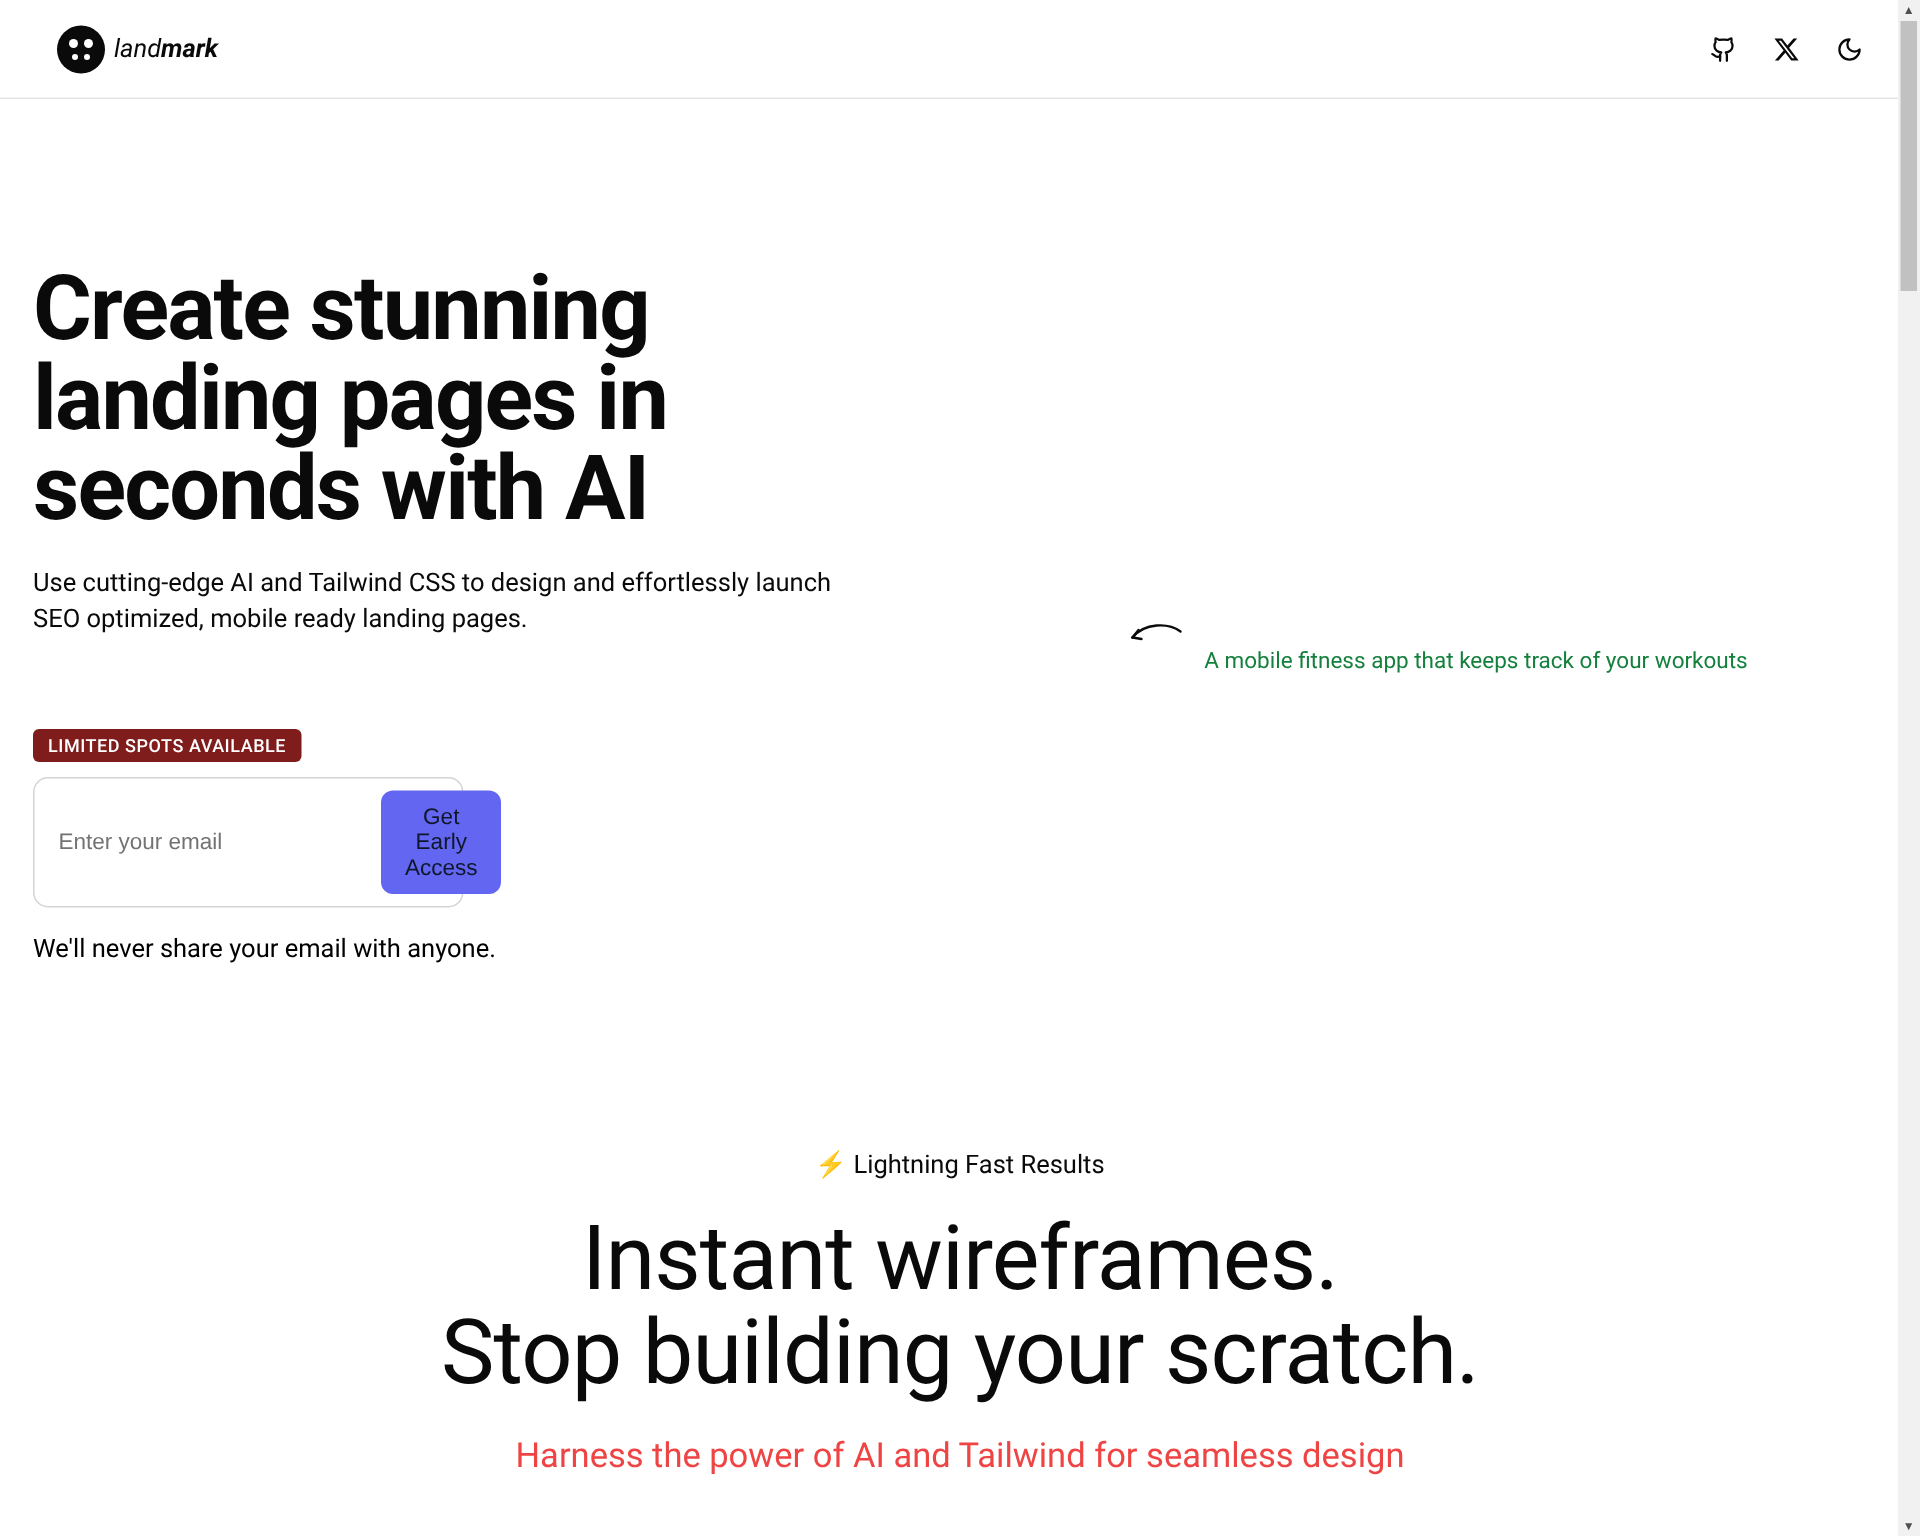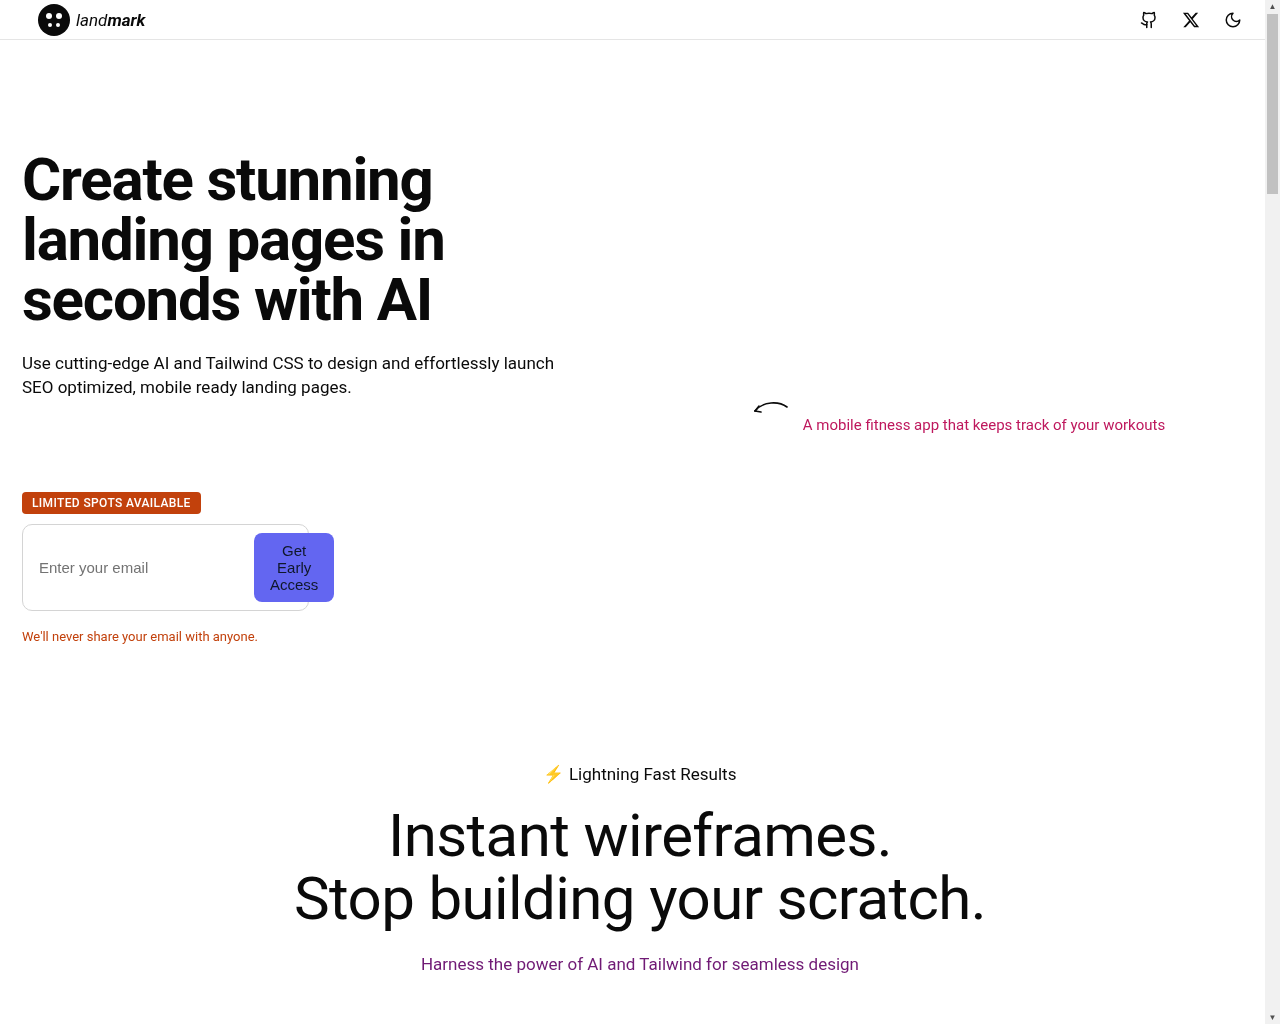--- a/index.html
+++ b/index.html
@@ -16,21 +16,21 @@
       overflow-x: hidden;
     }
     
     
     .header {
       display: flex;
       align-items: center;
       justify-content: space-between;
       padding: 12px 38px;
       border-bottom: 1px solid #e5e5e5;
-      height: 40px;
+      height: 66px;
     }
     
     .logo-wrap {
       display: flex;
       align-items: center;
       gap: 6px;
     }
     
     .logo-circle {
       width: 32px;
@@ -129,29 +129,28 @@
     .hero-subtitle {
       font-size: 17px;
       line-height: 1.4;
       color: #0a0a0a;
       margin-bottom: 60px;
       max-width: 545px;
     }
     
     .badge {
       display: inline-block;
-      background: #c2410c;
+      background: #7f1d1d;
       color: #ffffff;
       font-size: 12px;
       font-weight: 500;
       letter-spacing: 0.03em;
       padding: 4px 10px;
       border-radius: 4px;
       margin-bottom: 10px;
-      margin-top: 32px;
     }
     
     .email-form {
       display: flex;
       align-items: center;
       border: 1px solid #d4d4d4;
       border-radius: 10px;
       padding: 8px;
       width: 287px;
       gap: 8px;
@@ -175,22 +174,22 @@
       color: #0f172a;
       border: none;
       border-radius: 8px;
       padding: 9px 16px;
       font-size: 15px;
       font-weight: 500;
       cursor: pointer;
     }
     
     .privacy-note {
-      font-size: 13px;
-      color: #c2410c;
+      font-size: 17px;
+      color: #000000;
       margin-top: 18px;
     }
     
     
     .hero-right {
       display: flex;
       align-items: center;
       justify-content: center;
       padding-top: 20px;
     }
@@ -201,21 +200,21 @@
       gap: 14px;
     }
     
     .arrow-swoosh {
       width: 36px;
       height: 16px;
     }
     
     .example-text {
       font-size: 15px;
-      color: #be185d;
+      color: #15803d;
       margin-top: 37px;
     }
     
     
     .section-features {
       text-align: center;
       padding: 120px 20px 60px;
     }
     
     .eyebrow {
@@ -225,22 +224,22 @@
     
     .features-title {
       font-size: 60px;
       font-weight: 400;
       line-height: 1.05;
       letter-spacing: -0.01em;
       margin-bottom: 24px;
     }
     
     .features-sub {
-      font-size: 17px;
-      color: #701a75;
+      font-size: 23px;
+      color: #ef4444;
       text-align: center;
     }
     
     
     .page-scrollbar {
       position: fixed;
       right: 0;
       top: 0;
       width: 15px;
       height: 100vh;

